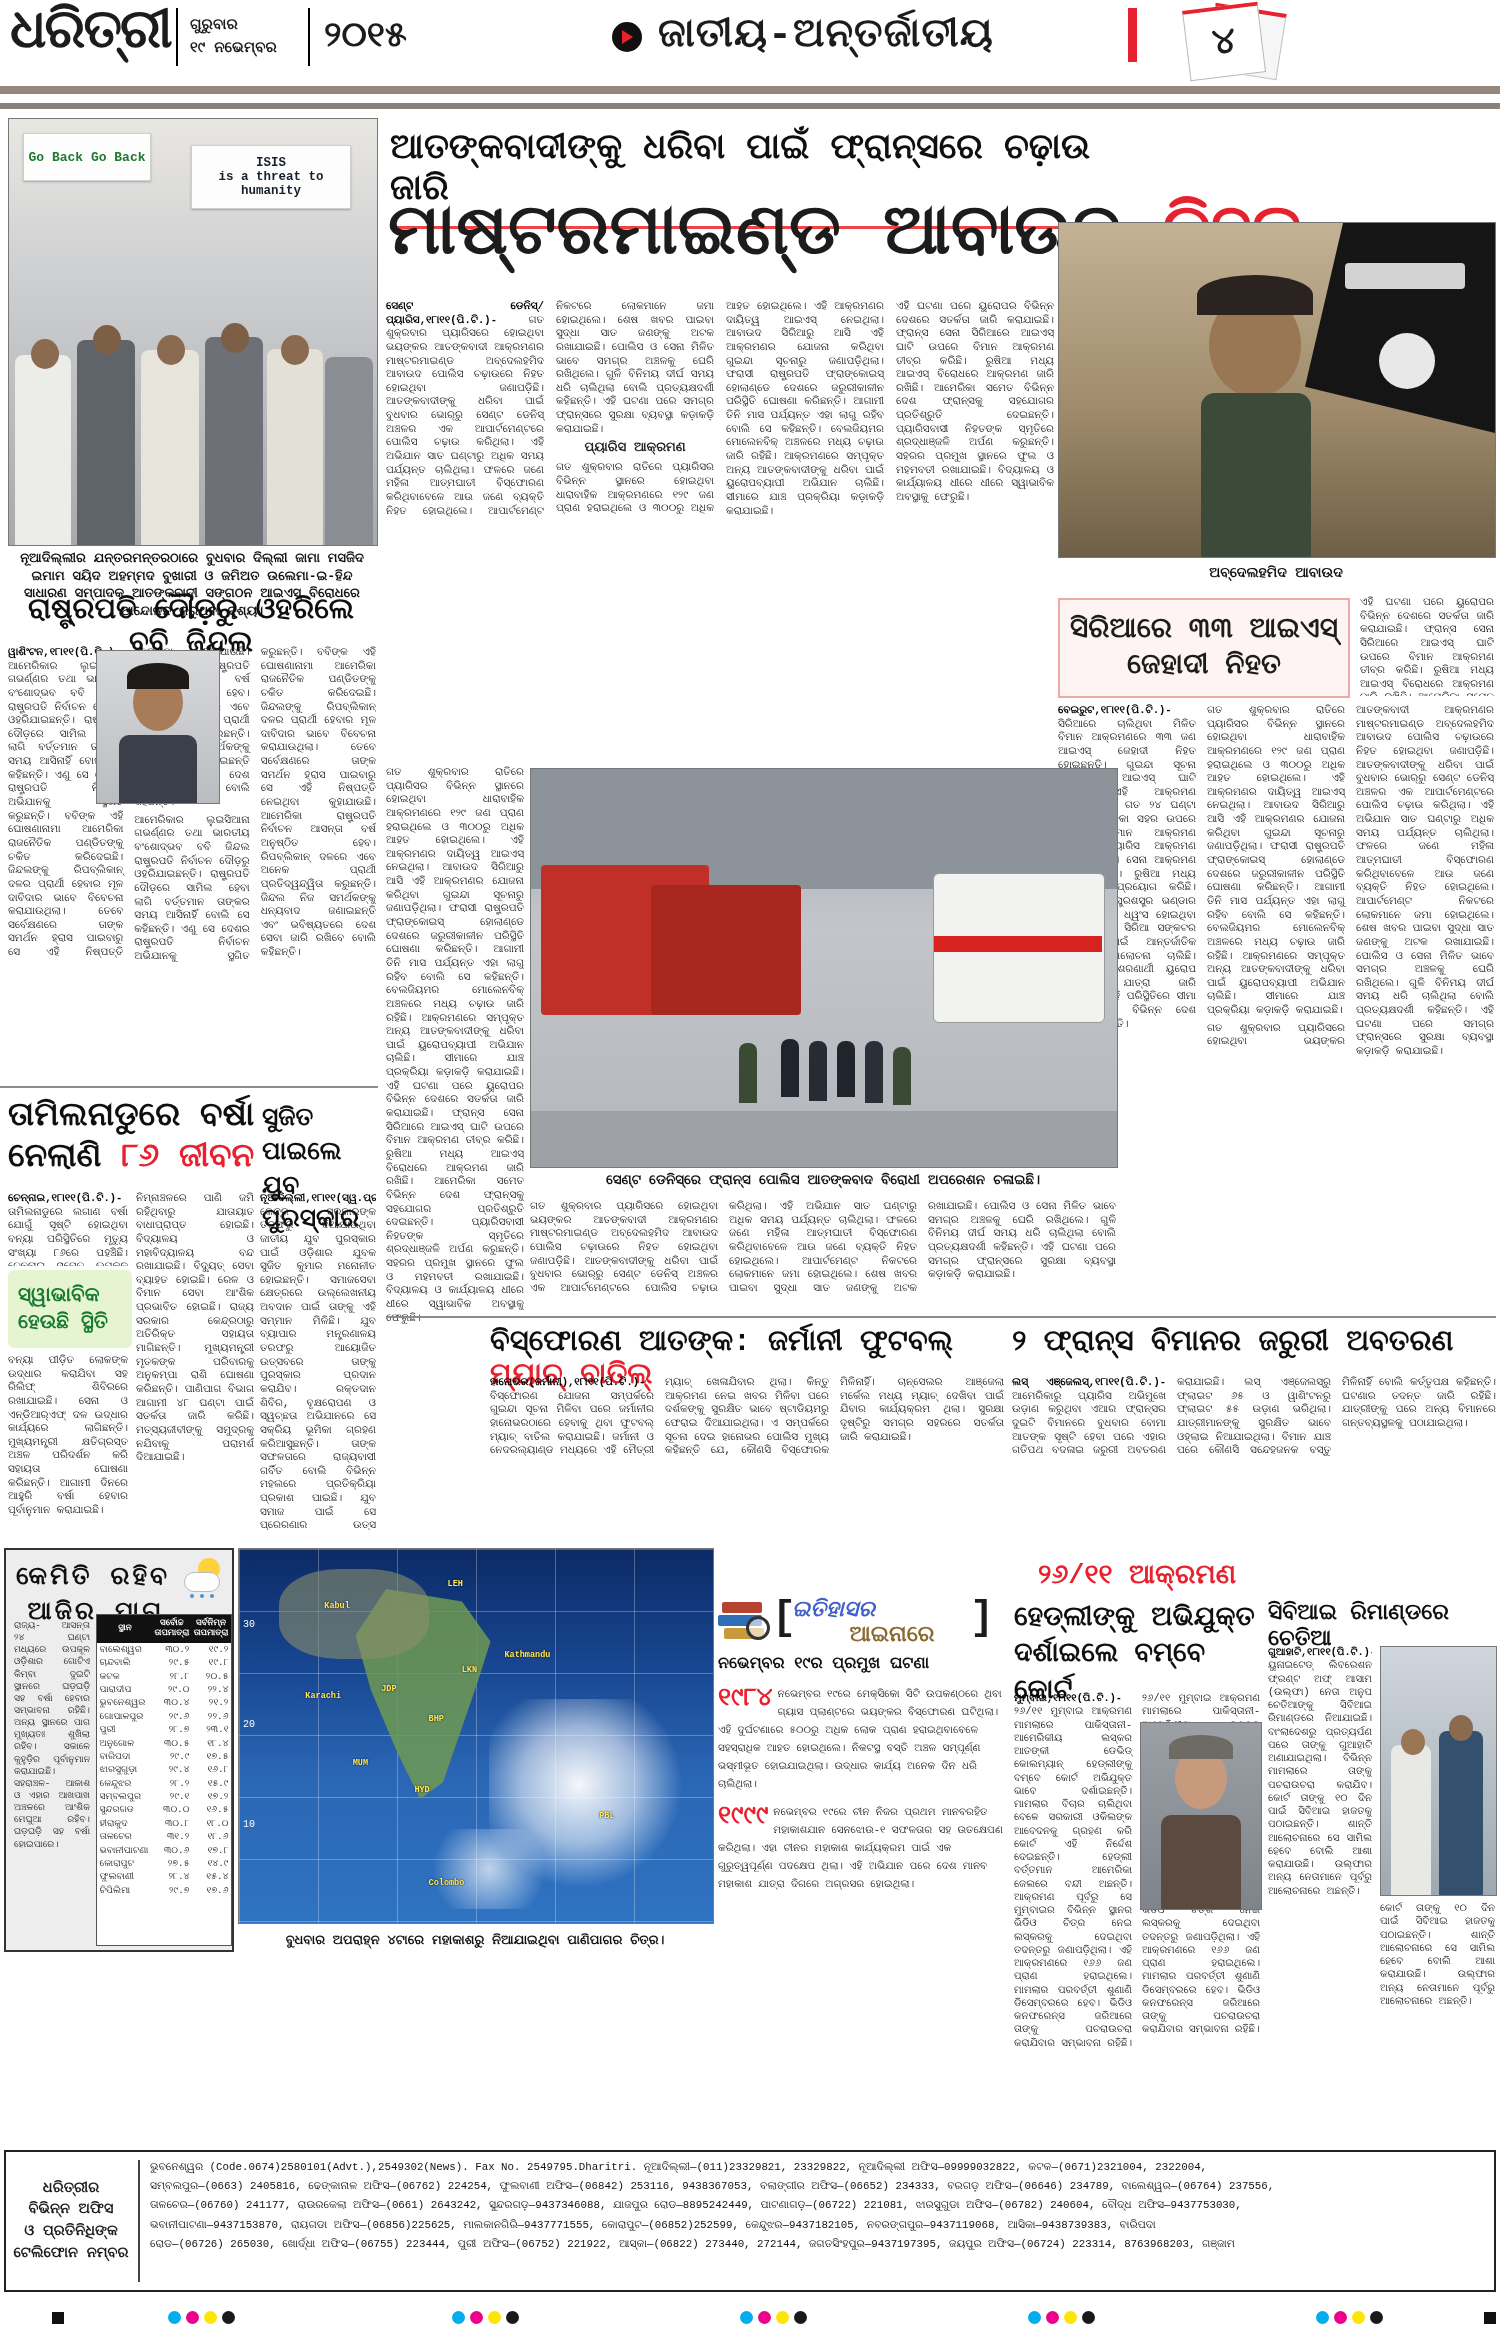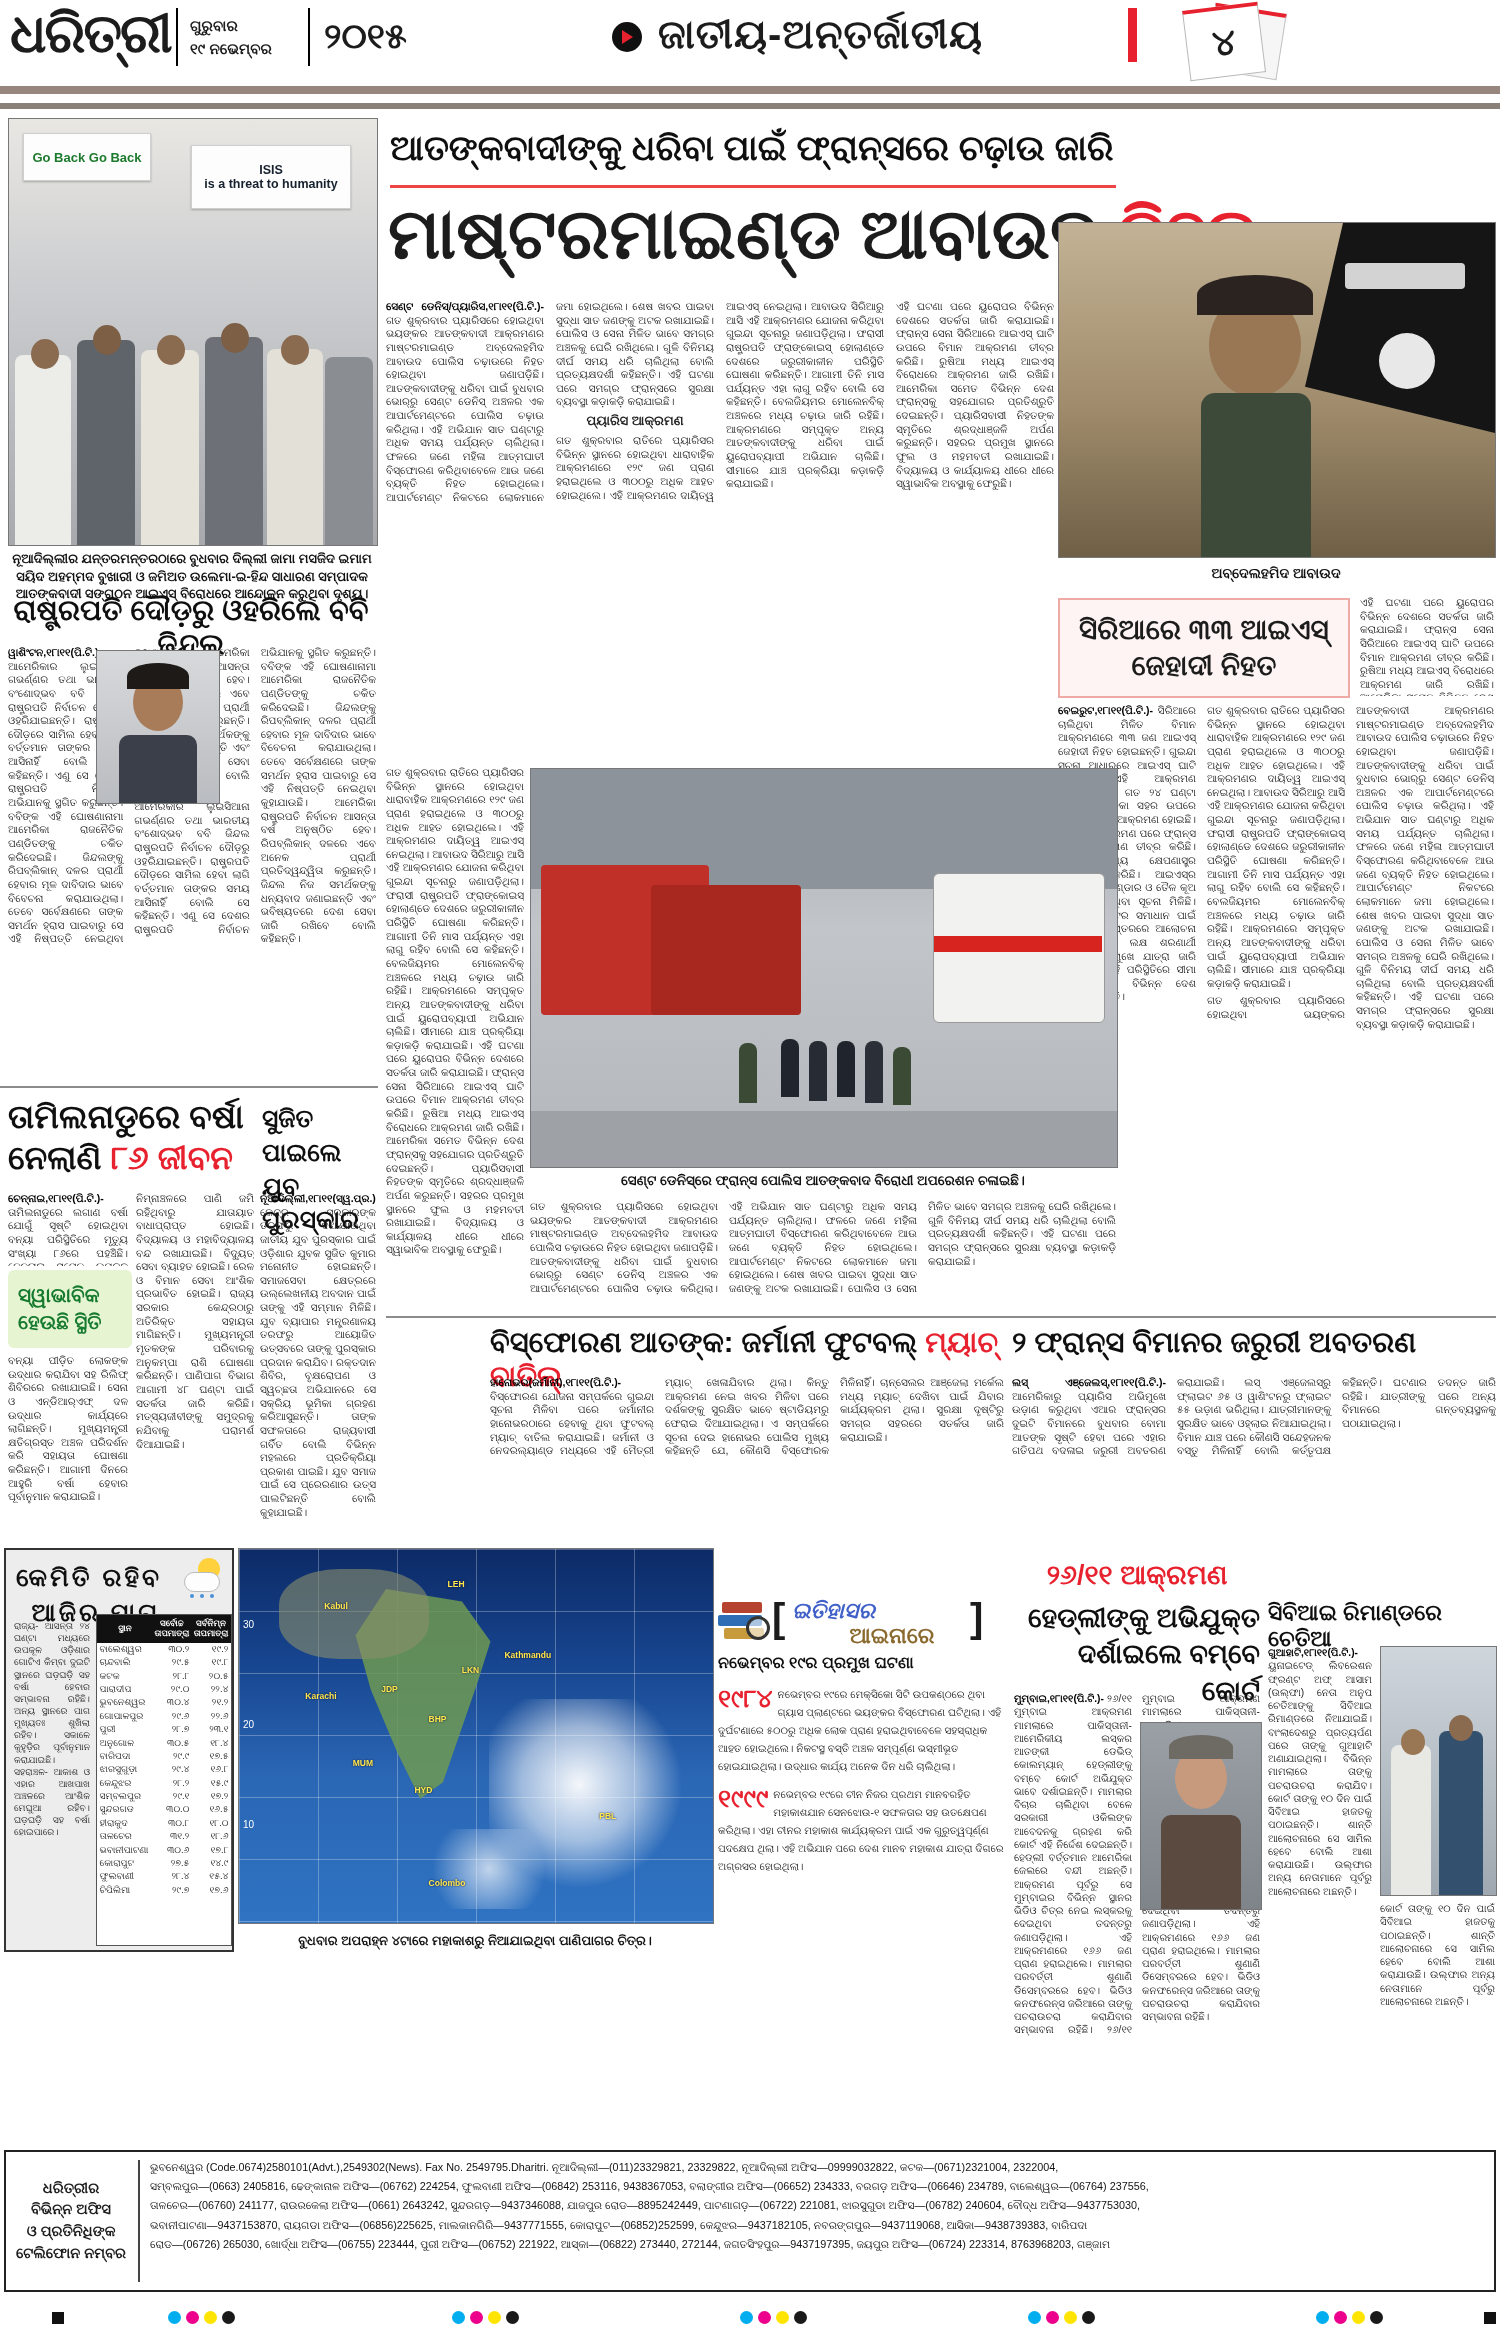--- a/index.html
+++ b/index.html
@@ -1,17 +1,17 @@
 <!DOCTYPE html>
 <html><head>
 <meta charset="utf-8">
 <style>
   html,body{margin:0;padding:0;background:#d8d8d8;}
   .page{position:relative;width:1500px;height:2334px;background:#fff;margin:0 auto;
-        font-family:Liberation Sans, sans-serif;color:#1c1c1c;overflow:hidden;}
+        font-family:Liberation Mono, monospace;color:#1c1c1c;overflow:hidden;}
   .abs{position:absolute;}
   .body-text{font-size:10.5px;line-height:1.3;text-align:justify;overflow:hidden;color:#222;}
   .body-text b{color:#000;}
   .cols2{column-count:2;column-gap:10px;}
   .cols3{column-count:3;column-gap:11px;}
   .cols4{column-count:4;column-gap:12px;}
   .photo{border:1px solid #777;overflow:hidden;position:absolute;}
   .caption{font-weight:bold;font-size:13.5px;line-height:1.35;text-align:center;color:#111;}
   .hl{font-weight:bold;color:#0f0f0f;}
   .red{color:#e8212e;text-align:right;}
@@ -351,21 +351,21 @@
     </div>
     <span class="abs" style="left:252px;top:0px;font-size:40px;font-weight:bold;">]</span>
     <div class="abs hl" style="left:0;top:58px;width:290px;font-size:16px;">ନଭେମ୍ବର ୧୯ର ପ୍ରମୁଖ ଘଟଣା</div>
     <div class="abs" style="left:0;top:88px;width:290px;height:450px;overflow:hidden;">
         <div class="hist-entry"><span class="hist-year">୧୯୮୪</span><span class="hist-text">ନଭେମ୍ବର ୧୯ରେ ମେକ୍ସିକୋ ସିଟି ଉପକଣ୍ଠରେ ଥିବା ଗ୍ୟାସ ପ୍ଲାଣ୍ଟରେ ଭୟଙ୍କର ବିସ୍ଫୋରଣ ଘଟିଥିଲା। ଏହି ଦୁର୍ଘଟଣାରେ ୫୦୦ରୁ ଅଧିକ ଲୋକ ପ୍ରାଣ ହରାଇଥିବାବେଳେ ସହସ୍ରାଧିକ ଆହତ ହୋଇଥିଲେ। ନିକଟସ୍ଥ ବସ୍ତି ଅଞ୍ଚଳ ସମ୍ପୂର୍ଣ୍ଣ ଭସ୍ମୀଭୂତ ହୋଇଯାଇଥିଲା। ଉଦ୍ଧାର କାର୍ଯ୍ୟ ଅନେକ ଦିନ ଧରି ଚାଲିଥିଲା।</span></div>
         <div class="hist-entry"><span class="hist-year">୧୯୯୯</span><span class="hist-text">ନଭେମ୍ବର ୧୯ରେ ଚୀନ ନିଜର ପ୍ରଥମ ମାନବରହିତ ମହାକାଶଯାନ ସେନଝୋଉ-୧ ସଫଳତାର ସହ ଉତକ୍ଷେପଣ କରିଥିଲା। ଏହା ଚୀନର ମହାକାଶ କାର୍ଯ୍ୟକ୍ରମ ପାଇଁ ଏକ ଗୁରୁତ୍ୱପୂର୍ଣ୍ଣ ପଦକ୍ଷେପ ଥିଲା। ଏହି ଅଭିଯାନ ପରେ ଦେଶ ମାନବ ମହାକାଶ ଯାତ୍ରା ଦିଗରେ ଅଗ୍ରସର ହୋଇଥିଲା।</span></div>
       </div>
   </div>
 
   <div class="abs red hl" style="left:1014px;top:1560px;width:246px;font-size:27px;text-align:center;color:#e8212e;">୨୬/୧୧ ଆକ୍ରମଣ</div>
-  <div class="abs hl" style="left:1014px;top:1600px;width:246px;font-size:27px;line-height:1.35;text-align:right;">
+  <div class="abs hl" style="left:1014px;top:1600px;width:246px;font-size:27px;line-height:1.35;text-align:left;">
     <div>ହେଡ୍‌ଲୀଙ୍କୁ ଅଭିଯୁକ୍ତ</div>
     <div>ଦର୍ଶାଇଲେ ବମ୍ବେ କୋର୍ଟ</div>
   </div>
   <div class="abs body-text cols2" style="left:1014px;top:1692px;width:246px;height:448px;font-size:10.2px;">
     <b>ମୁମ୍ବାଇ,୧୮ା୧୧(ପି.ଟି.)- </b><span>୨୬/୧୧ ମୁମ୍ବାଇ ଆକ୍ରମଣ ମାମଲାରେ ପାକିସ୍ତାନୀ-ଆମେରିକୀୟ ଲସ୍କର ଆତଙ୍କୀ ଡେଭିଡ୍ କୋଲମ୍ୟାନ୍ ହେଡ୍‌ଲୀଙ୍କୁ ବମ୍ବେ କୋର୍ଟ ଅଭିଯୁକ୍ତ ଭାବେ ଦର୍ଶାଇଛନ୍ତି। ମାମଲାର ବିଚାର ଚାଲିଥିବା ବେଳେ ସରକାରୀ ଓକିଲଙ୍କ ଆବେଦନକୁ ଗ୍ରହଣ କରି କୋର୍ଟ ଏହି ନିର୍ଦ୍ଦେଶ ଦେଇଛନ୍ତି। ହେଡ୍‌ଲୀ ବର୍ତ୍ତମାନ ଆମେରିକା ଜେଲରେ ବନ୍ଦୀ ଅଛନ୍ତି। ଆକ୍ରମଣ ପୂର୍ବରୁ ସେ ମୁମ୍ବାଇର ବିଭିନ୍ନ ସ୍ଥାନର ଭିଡିଓ ଚିତ୍ର ନେଇ ଲସ୍କରକୁ ଦେଇଥିବା ତଦନ୍ତରୁ ଜଣାପଡ଼ିଥିଲା। ଏହି ଆକ୍ରମଣରେ ୧୬୬ ଜଣ ପ୍ରାଣ ହରାଇଥିଲେ। ମାମଲାର ପରବର୍ତ୍ତୀ ଶୁଣାଣି ଡିସେମ୍ବରରେ ହେବ। ଭିଡିଓ କନଫରେନ୍ସ ଜରିଆରେ ତାଙ୍କୁ ପଚରାଉଚରା କରାଯିବାର ସମ୍ଭାବନା ରହିଛି।</span>
     <span>୨୬/୧୧ ମୁମ୍ବାଇ ଆକ୍ରମଣ ମାମଲାରେ ପାକିସ୍ତାନୀ-ଆମେରିକୀୟ ଲସ୍କର ଆତଙ୍କୀ ଡେଭିଡ୍ କୋଲମ୍ୟାନ୍ ହେଡ୍‌ଲୀଙ୍କୁ ବମ୍ବେ କୋର୍ଟ ଅଭିଯୁକ୍ତ ଭାବେ ଦର୍ଶାଇଛନ୍ତି। ମାମଲାର ବିଚାର ଚାଲିଥିବା ବେଳେ ସରକାରୀ ଓକିଲଙ୍କ ଆବେଦନକୁ ଗ୍ରହଣ କରି କୋର୍ଟ ଏହି ନିର୍ଦ୍ଦେଶ ଦେଇଛନ୍ତି। ହେଡ୍‌ଲୀ ବର୍ତ୍ତମାନ ଆମେରିକା ଜେଲରେ ବନ୍ଦୀ ଅଛନ୍ତି। ଆକ୍ରମଣ ପୂର୍ବରୁ ସେ ମୁମ୍ବାଇର ବିଭିନ୍ନ ସ୍ଥାନର ଭିଡିଓ ଚିତ୍ର ନେଇ ଲସ୍କରକୁ ଦେଇଥିବା ତଦନ୍ତରୁ ଜଣାପଡ଼ିଥିଲା। ଏହି ଆକ୍ରମଣରେ ୧୬୬ ଜଣ ପ୍ରାଣ ହରାଇଥିଲେ। ମାମଲାର ପରବର୍ତ୍ତୀ ଶୁଣାଣି ଡିସେମ୍ବରରେ ହେବ। ଭିଡିଓ କନଫରେନ୍ସ ଜରିଆରେ ତାଙ୍କୁ ପଚରାଉଚରା କରାଯିବାର ସମ୍ଭାବନା ରହିଛି।</span>
   </div>
   <div class="photo" style="left:1140px;top:1722px;width:120px;height:186px;background:linear-gradient(180deg,#9aa0a6 0%,#7e848a 100%);">
     <div class="head" style="left:34px;top:24px;width:52px;height:62px;background:#c79a7e;"></div>
     <div class="abs" style="left:28px;top:12px;width:64px;height:24px;background:#6e6a64;border-radius:50% 50% 0 0;"></div>

